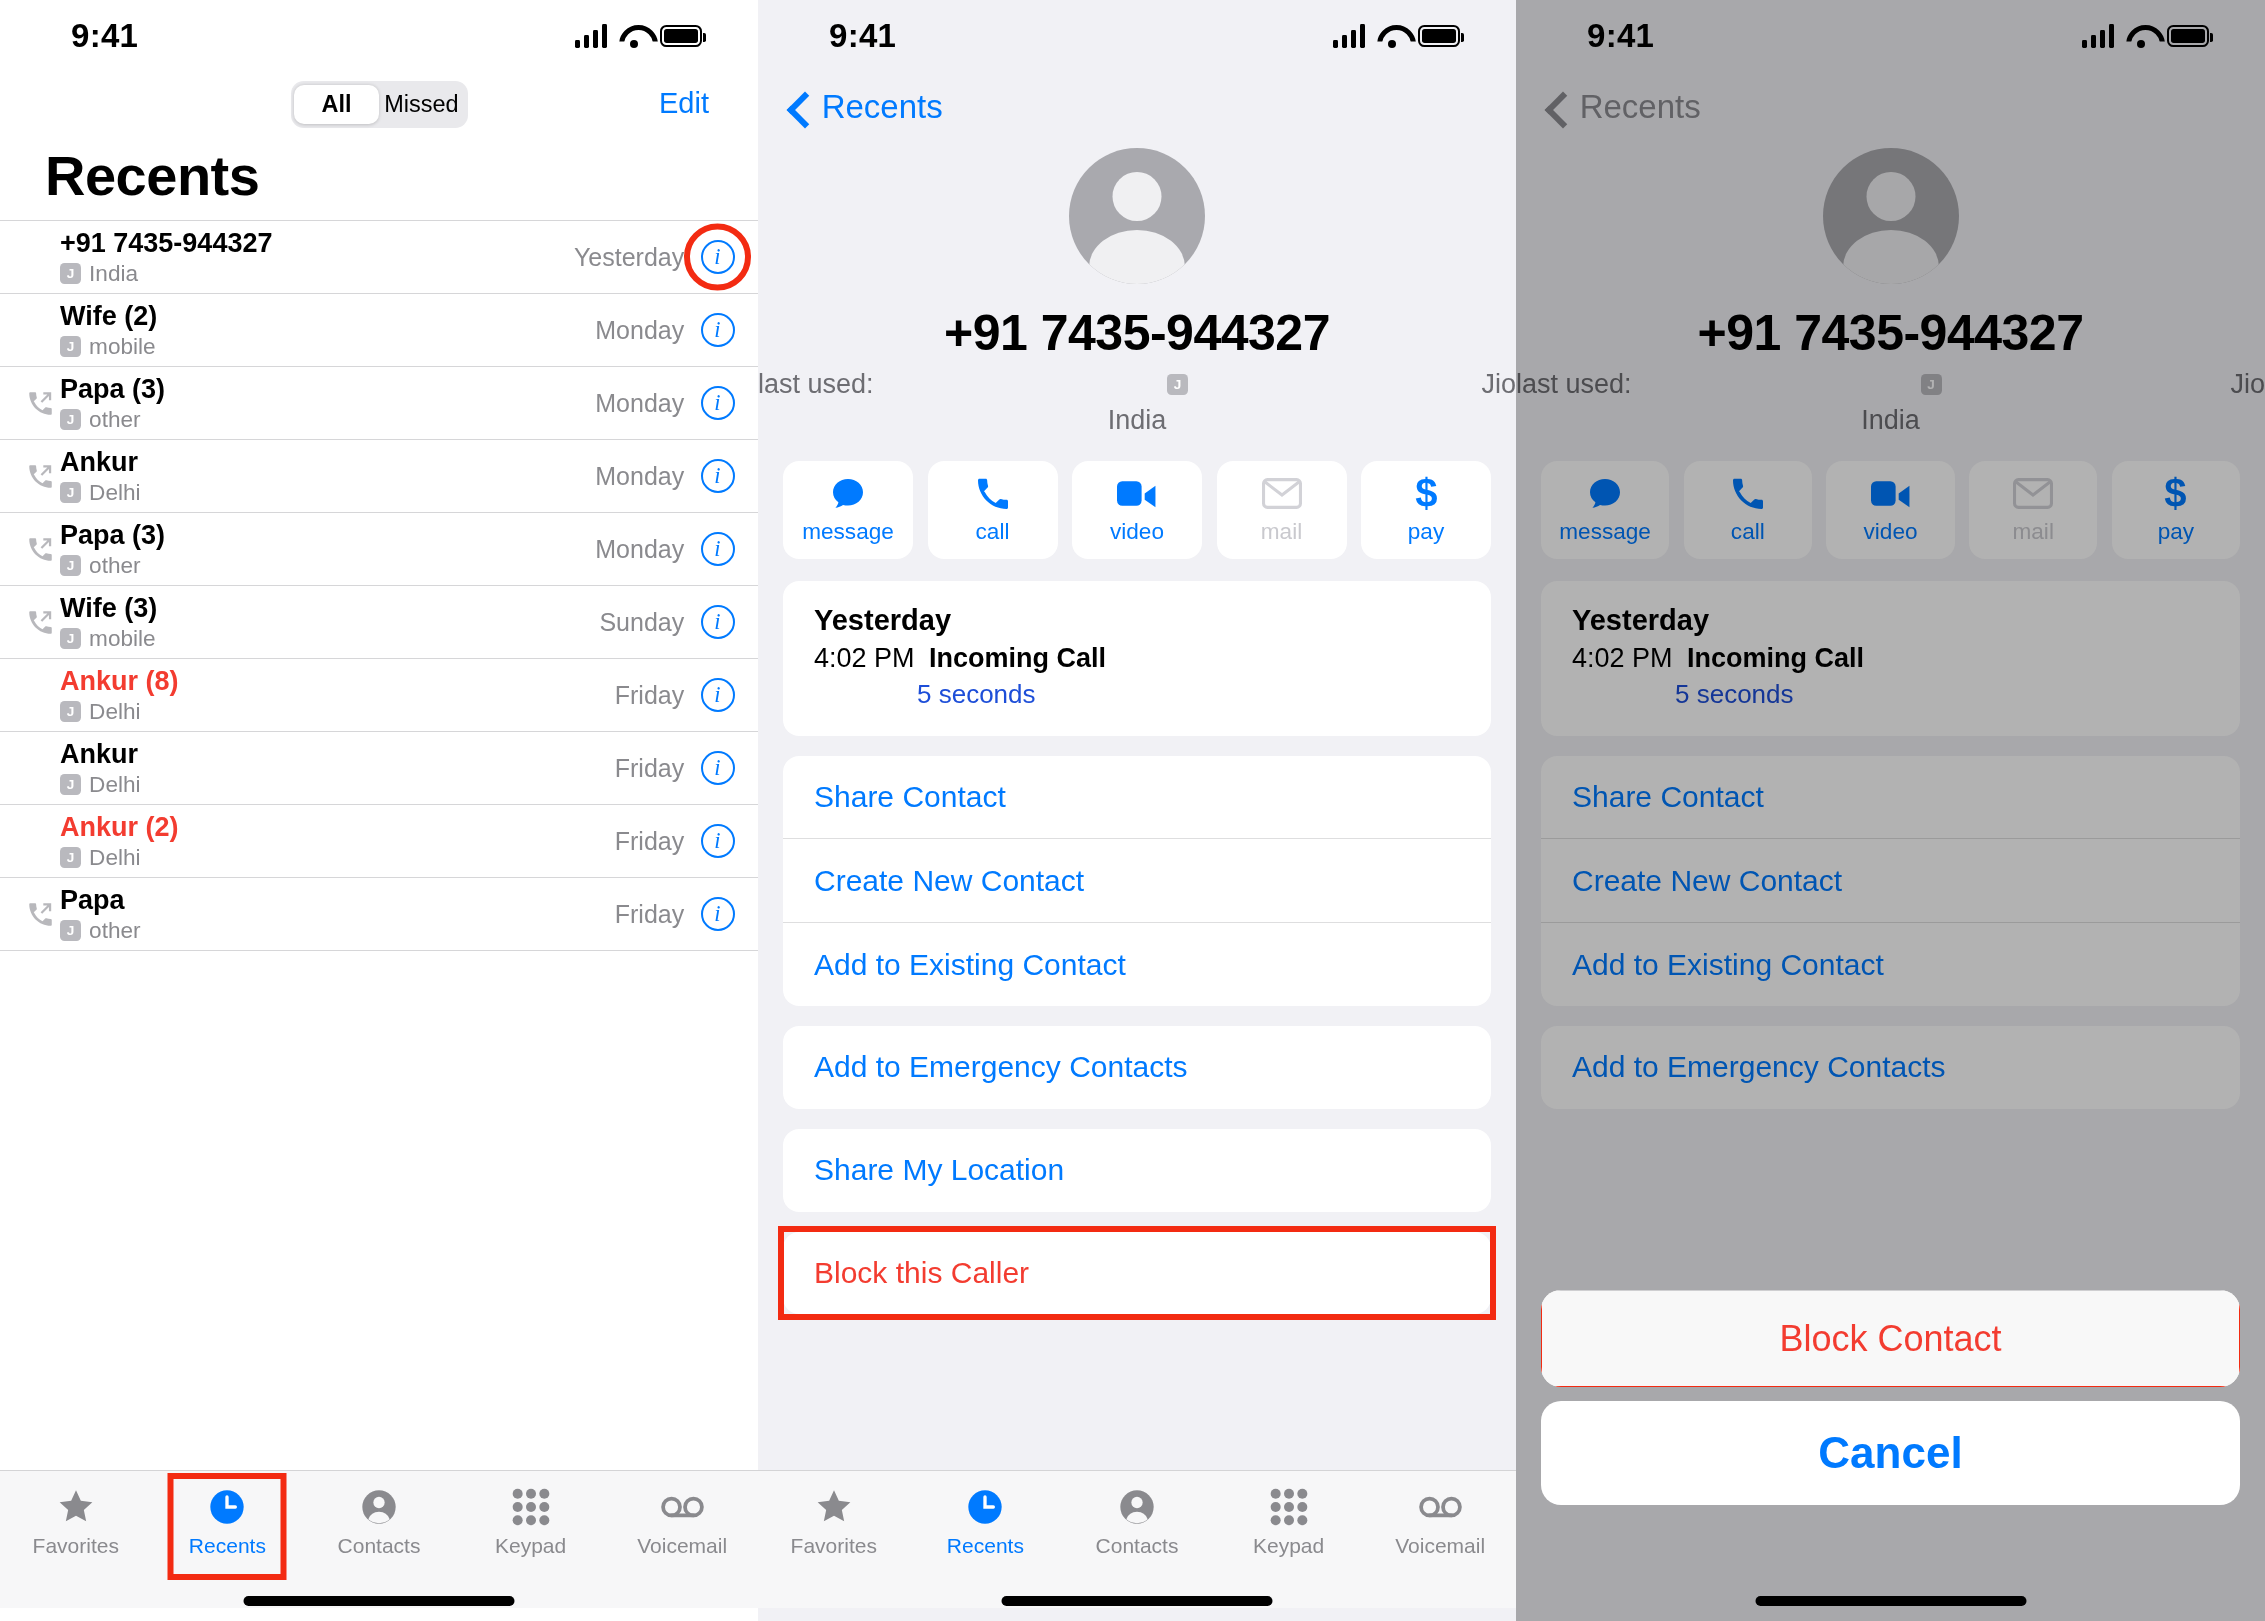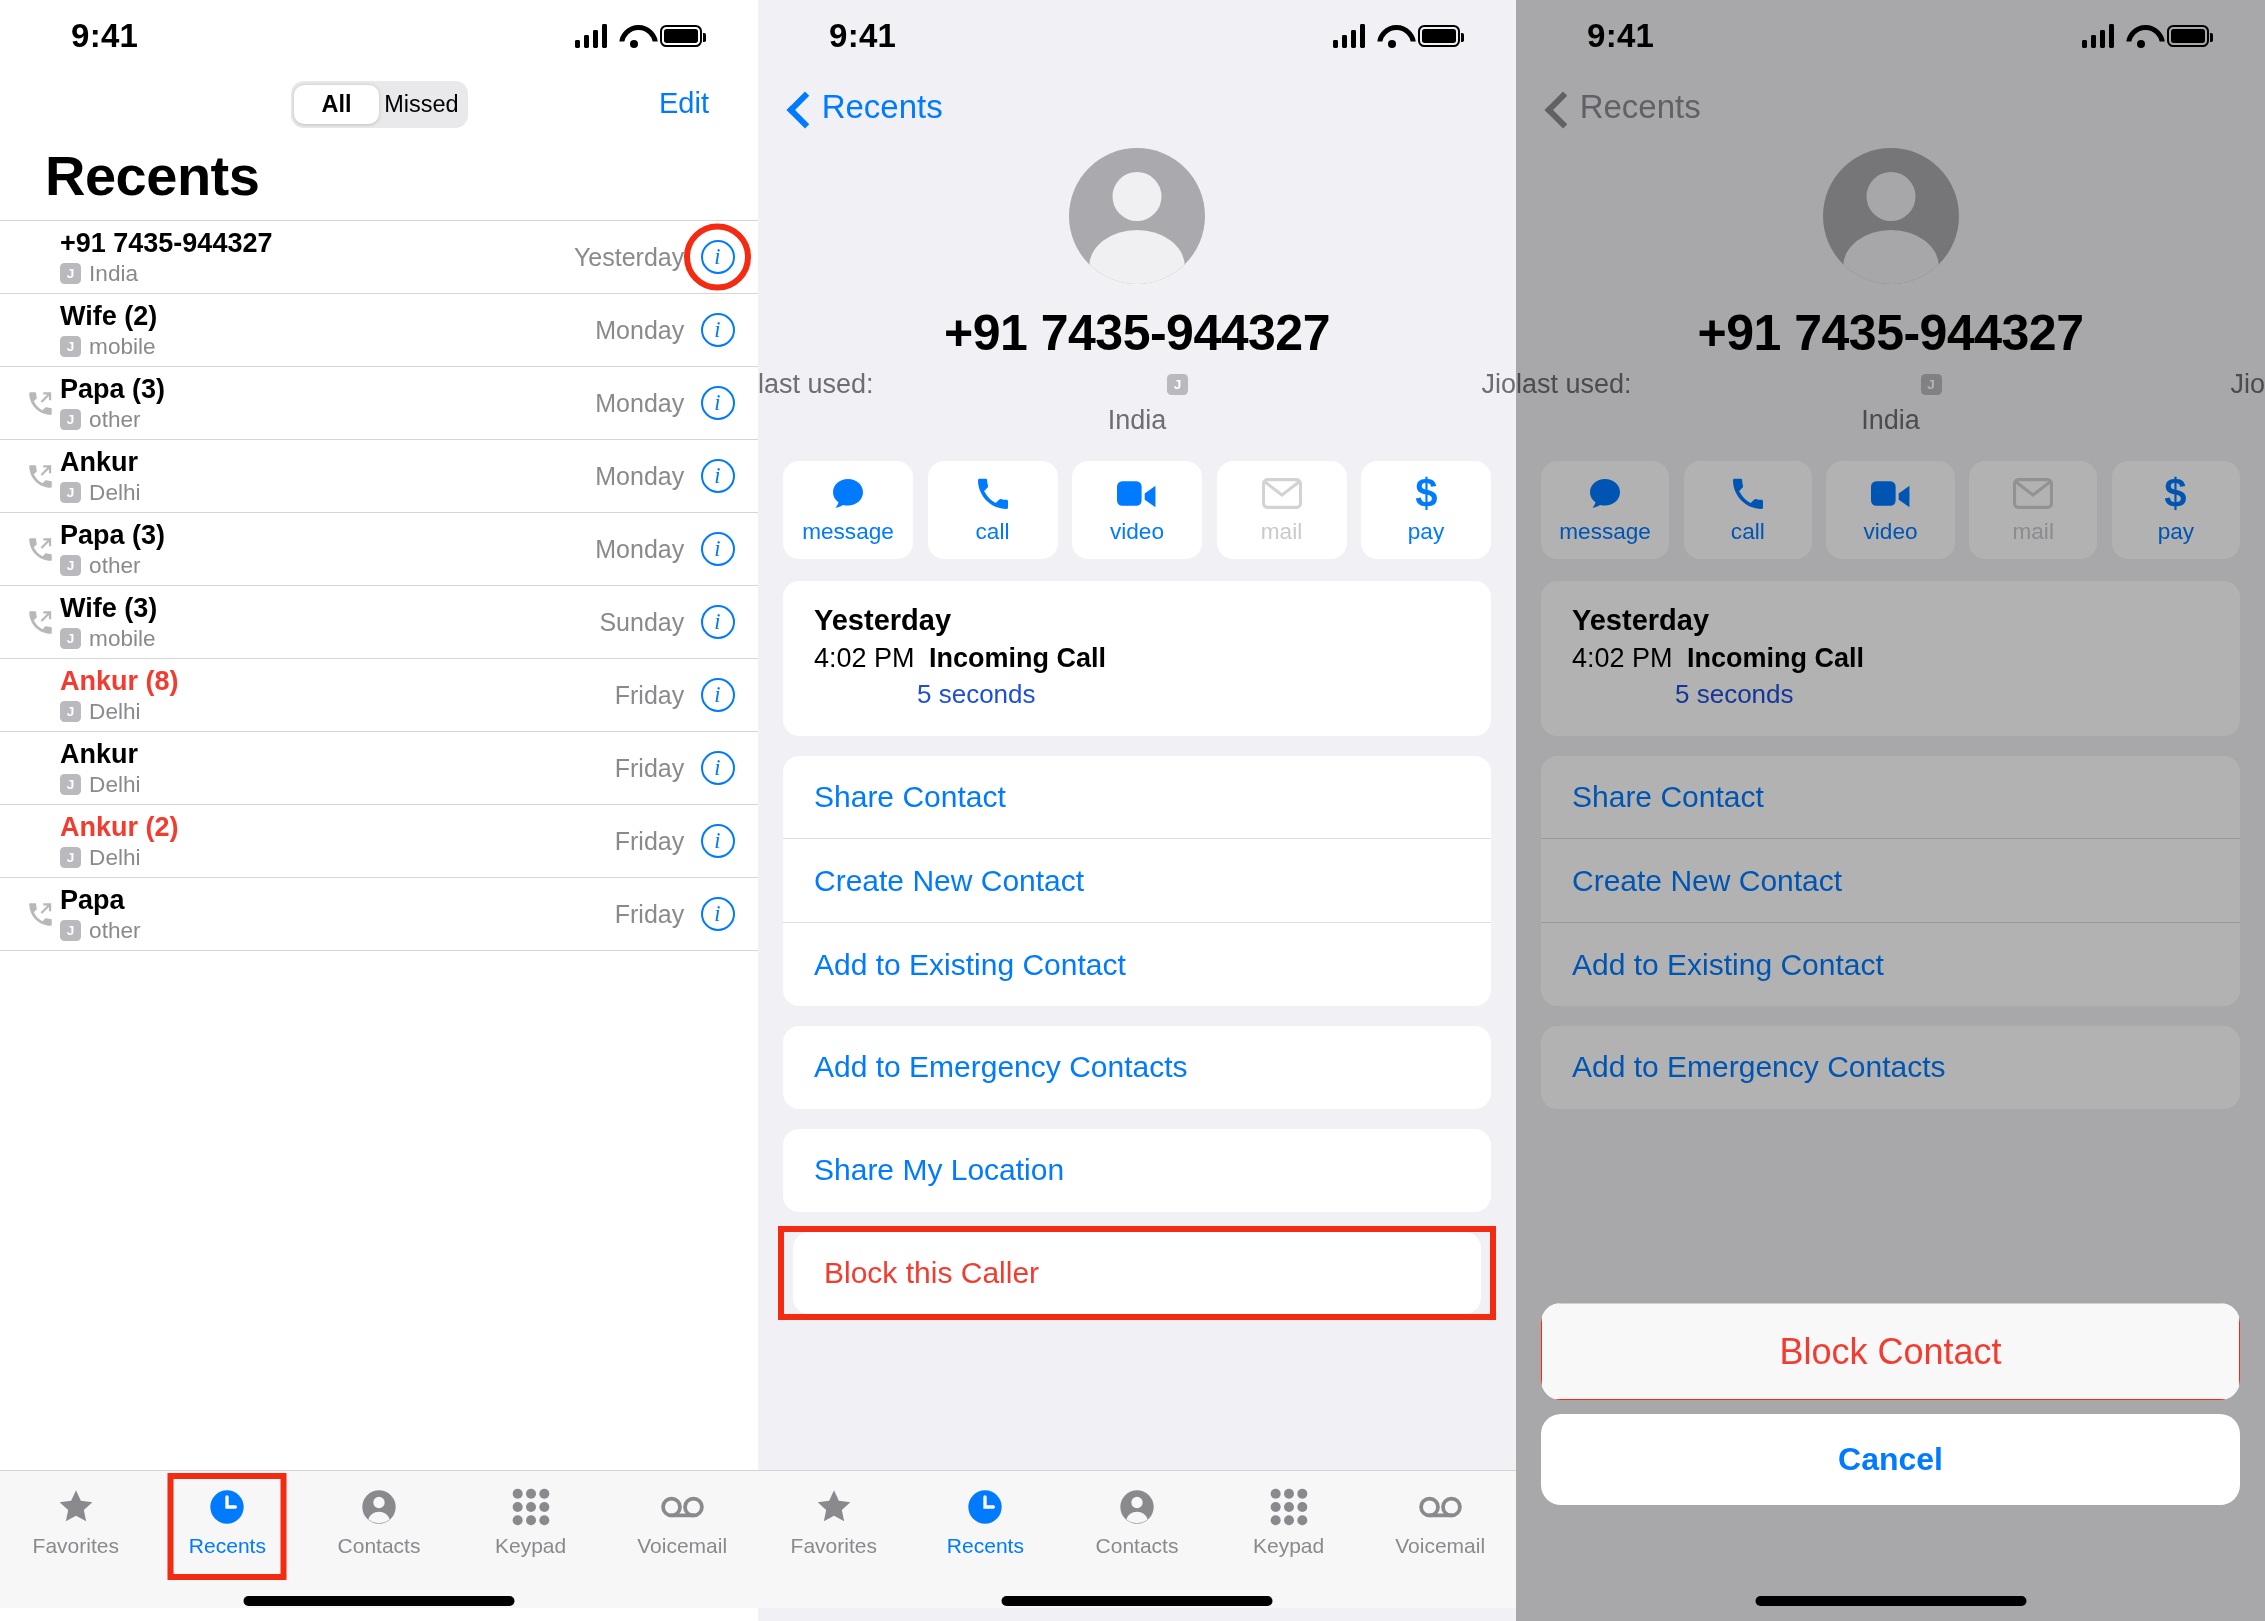--- a/index.html
+++ b/index.html
@@ -175,21 +175,21 @@
   .sheet-msg {
     font-size:25px; color:#6d6d72; text-align:center;
     padding:27px 40px 25px; line-height:1.38;
   }
   .sheet-act {
     font-size:36px; color:#f33c30; text-align:center; padding:27px 0;
     border-top:0.9px solid #cfcfd1; background:rgba(248,248,248,.94);
   }
   .sheet-cancel {
     margin-top:14.5px; background:#fff; border-radius:20px;
-    font-size:32px; color:#007aff; text-align:center; padding:27px 0; font-weight:bold;
+    font-size:44px; color:#007aff; text-align:center; padding:27px 0; font-weight:bold;
   }
   .sheet-ann {
     position:absolute; left:-5.4px; right:-5.4px; top:-5.4px; bottom:-5.4px;
     border:6.3px solid #f32b12; pointer-events:none;
   }
   .p3 .navbar .chev::before { border-color:#8c8c91; }
   .p3 .nav-label { color:#8c8c91; }
 </style>
 </head>
 <body>
@@ -524,21 +524,21 @@
         <div class="menu-item">Add to Existing Contact</div>
       </div>
     <div class="menu-card" id="p2g2">
         <div class="menu-item">Add to Emergency Contacts</div>
       </div>
     <div class="menu-card" id="p2g3">
         <div class="menu-item">Share My Location</div>
       </div>
 
     <div class="blk-wrap">
-      <div class="menu-card" style="margin:10px">
+      <div class="menu-card" style="margin:0">
         <div class="menu-item danger">Block this Caller</div>
       </div>
       <div class="blk-ann"></div>
     </div>
 
     <div class="tabbar" id="tabbar2">
         <div class="tab">
           <div class="tab-ico">
             <svg viewBox="0 0 24 24" width="40" height="40" fill="#8a8a8e">
               <path d="M12 2l2.9 6.3 6.9.8-5.1 4.7 1.4 6.8L12 17.2 5.9 20.6l1.4-6.8L2.2 9.1l6.9-.8z"></path>

